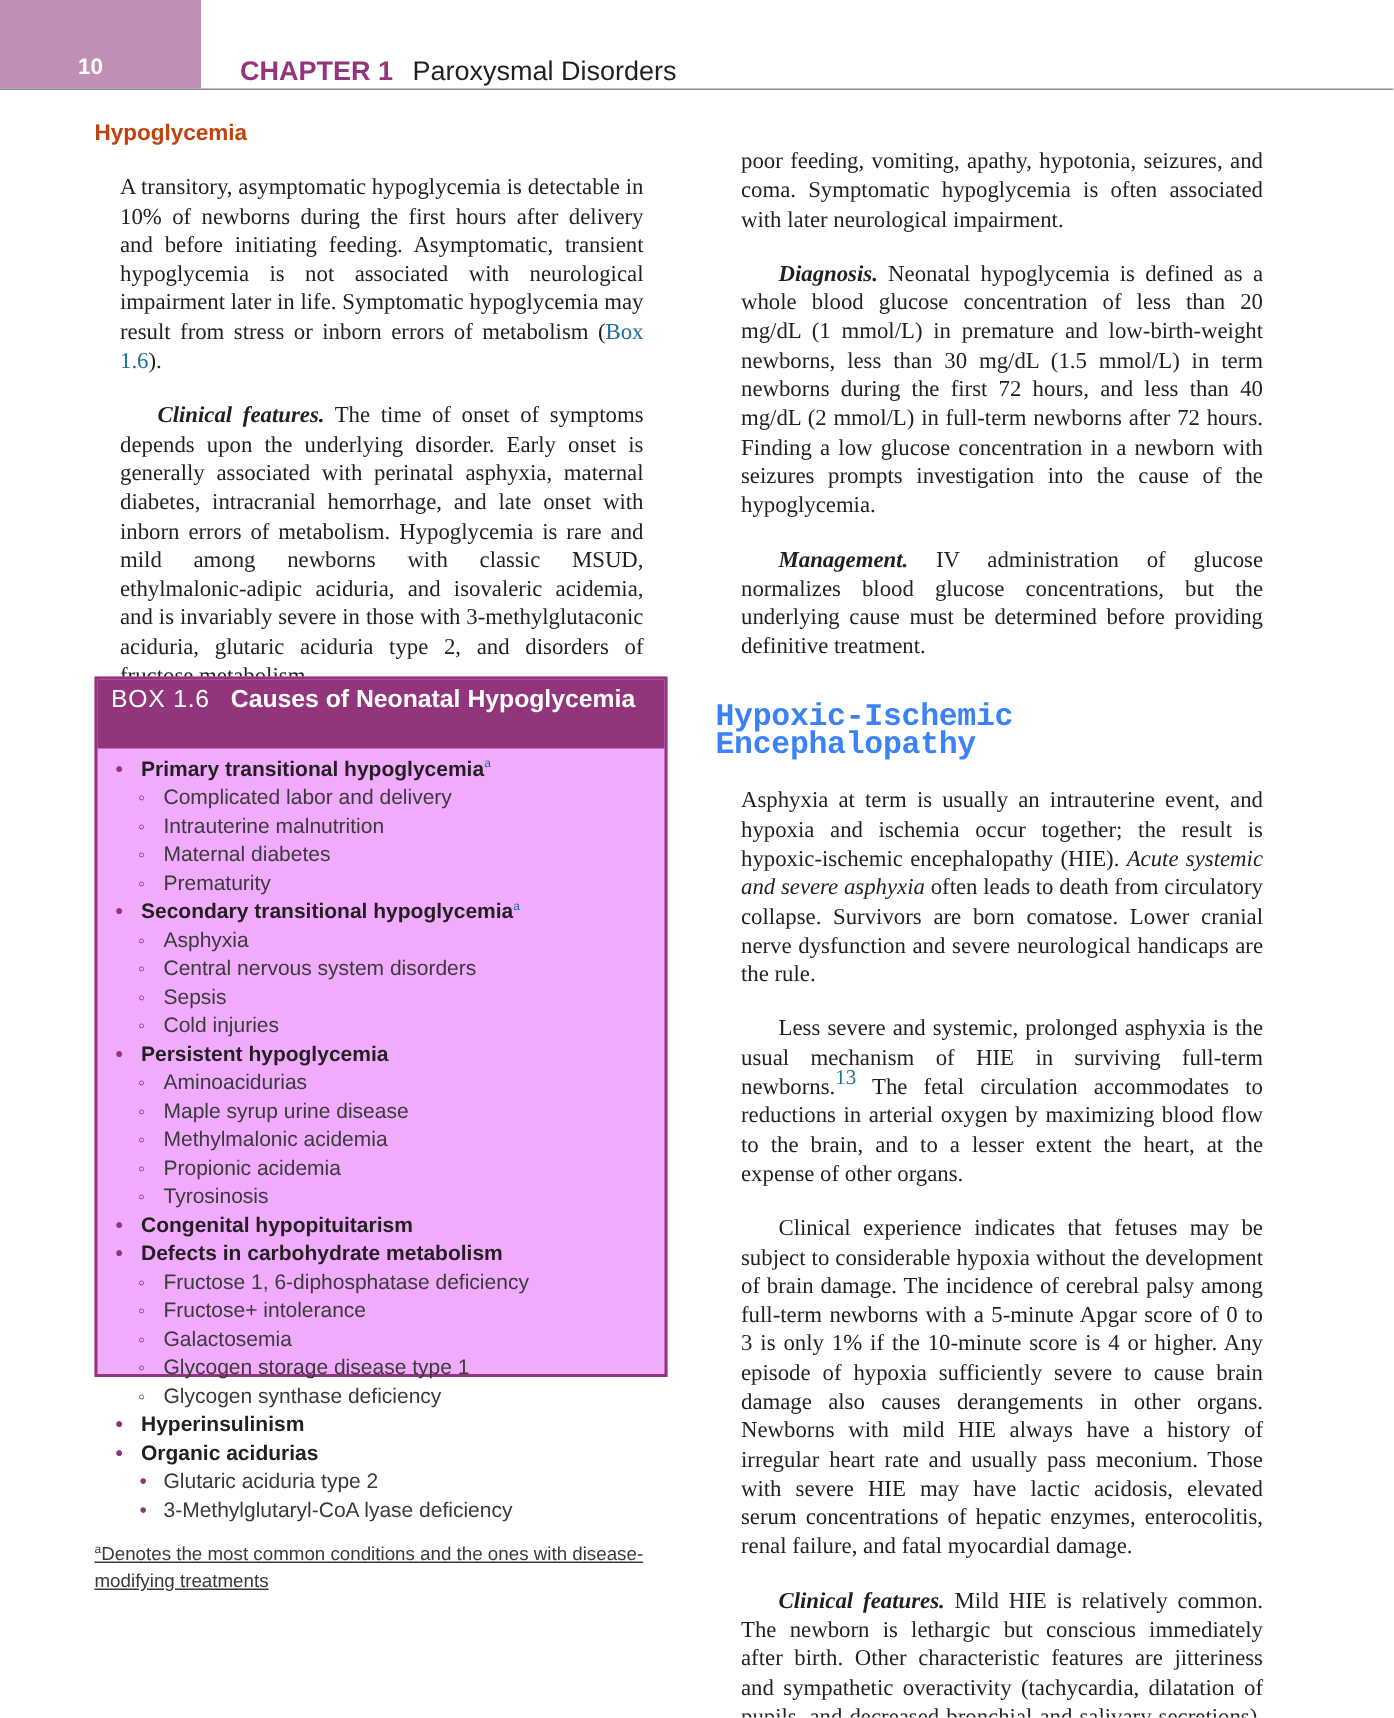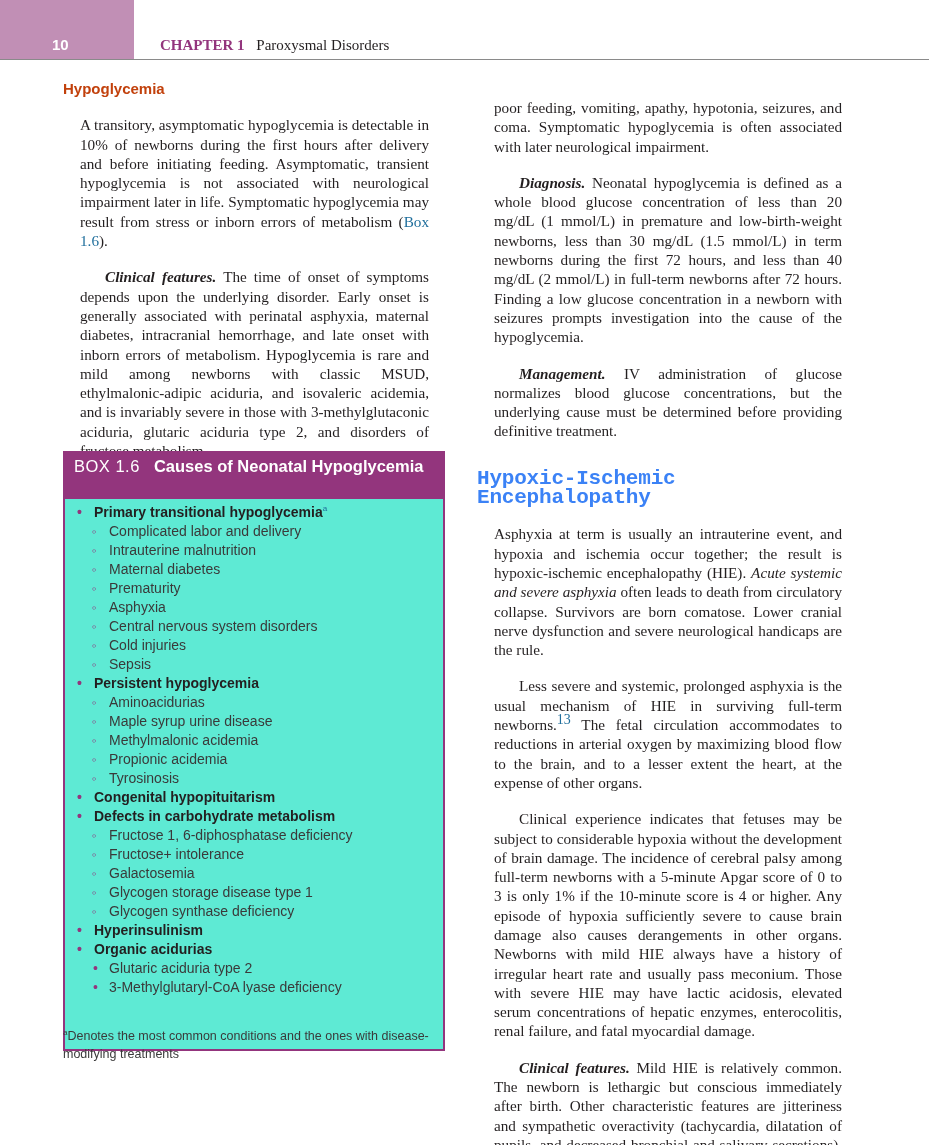--- a/index.html
+++ b/index.html
@@ -8,21 +8,21 @@
     font-family: "Liberation Serif", serif; color: #231f20;
   }
   .header-band {
     position: absolute; left: 0; top: 0; width: 134px; height: 59px; background: #c18fb5;
   }
   .page-num {
     position: absolute; left: 52px; top: 36px; font-family: "Liberation Sans", sans-serif;
     font-weight: bold; font-size: 15px; color: #ffffff;
   }
   .running-head {
-    position: absolute; left: 160px; top: 37px; font-family: Liberation Serif, serif; font-size: 15px; color: #231f20;
+    position: absolute; left: 160px; top: 37px; font-family: Liberation Sans, sans-serif; font-size: 18px; color: #231f20;
   }
   .running-head .chap { color: #93357d; font-weight: bold; margin-right: 8px; }
   .header-rule {
     position: absolute; left: 0; top: 59px; width: 929px; height: 1px; background: #8a8a8a;
   }
   .col { position: absolute; font-size: 15.2px; line-height: 19.3px; text-align: justify; }
   .col-left { left: 63px; top: 79px; width: 383px; }
   .col-right { left: 477px; top: 81px; width: 382px; }
   .col p { margin: 17px; }
   .col p.indent { text-indent: 25px; }
@@ -30,42 +30,42 @@
     font-family: "Liberation Sans", sans-serif; font-weight: bold; font-size: 15px; margin: 0 0 3px 0; color: #c2410c;
   }
   .sec-h2 {
     font-family: Liberation Mono, monospace; font-weight: bold; font-size: 21px; color: #3b82f6;
     margin: 28px 0 3px 0; letter-spacing: -0.2px;
   }
   .link { color: #1f6e9c; }
   .runin { font-weight: bold; font-style: italic; }
   sup.ref { font-size: 14px; color: #1f6e9c; line-height: 0; }
   .box {
-    position: absolute; left: 63px; top: 451px; width: 382px; height: 600px;
-    border: 2px solid #93357d; background: #5eead4; box-sizing: border-box;
+    position: absolute; left: 63px; top: 451px; width: 382px; height: 467px;
+    border: 2px solid #93357d; background: #f0abfc; box-sizing: border-box;
   }
   .box-title {
     background: #93357d; color: #ffffff; font-family: "Liberation Sans", sans-serif;
     font-size: 16.5px; line-height: 20px; padding: 3px 9px 3px 9px; height: 40px; box-sizing: content-box;
   }
   .box-title .box-label { font-weight: normal; letter-spacing: 0.5px; margin-right: 14px; }
   .box-title .box-name { font-weight: bold; }
   .box-list {
     list-style: none; margin: 0; padding: 4px 0 0 12px; font-family: "Liberation Sans", sans-serif; font-size: 14px; line-height: 19px;
   }
   .box-list li.l1 { font-weight: bold; color: #231f20; position: relative; padding-left: 17px; }
   .box-list li.l1::before { content: "\2022"; color: #93357d; position: absolute; left: 0; top: 0; }
   .box-list li.l2 { color: #3a3a3a; position: relative; padding-left: 32px; }
   .box-list li.l2::before { content: "\25E6"; color: #93357d; position: absolute; left: 15px; top: 0; font-size: 13px; }
   .box-list li.l2b { color: #3a3a3a; position: relative; padding-left: 32px; }
   .box-list li.l2b::before { content: "\2022"; color: #93357d; position: absolute; left: 16px; top: 0; }
   sup.fn { font-size: 8px; color: #1f6e9c; font-weight: normal; vertical-align: super; line-height: 0; }
   .box-footnote {
     position: absolute; left: 63px; top: 1024px; width: 385px; font-family: "Liberation Sans", sans-serif;
-    font-size: 12.5px; line-height: 18px; color: #3a3a3a;
+    font-size: 12.5px; line-height: 18px; color: #3a3a3a; text-decoration: underline;
   }
   .box-footnote sup { font-size: 8px; }
 </style>
 </head>
 <body>
 
 <div class="header-band"></div>
 <div class="page-num">10</div>
 <div class="running-head">
   <span class="chap">CHAPTER 1</span>
@@ -83,24 +83,25 @@
 <div class="box">
   <div class="box-title">
     <span class="box-label">BOX 1.6</span><span class="box-name">Causes of Neonatal Hypoglycemia</span>
   </div>
   <ul class="box-list">
     <li class="l1"><span>Primary transitional hypoglycemia</span><sup class="fn">a</sup></li>
     <li class="l2">Complicated labor and delivery</li>
     <li class="l2">Intrauterine malnutrition</li>
     <li class="l2">Maternal diabetes</li>
     <li class="l2">Prematurity</li>
+    <li class="l1"><span>Secondary transitional hypoglycemia</span><sup class="fn">a</sup></li>
     <li class="l2">Asphyxia</li>
     <li class="l2">Central nervous system disorders</li>
+    <li class="l2">Sepsis</li>
     <li class="l2">Cold injuries</li>
-    <li class="l2">Sepsis</li>
     <li class="l1">Persistent hypoglycemia</li>
     <li class="l2">Aminoacidurias</li>
     <li class="l2">Maple syrup urine disease</li>
     <li class="l2">Methylmalonic acidemia</li>
     <li class="l2">Propionic acidemia</li>
     <li class="l2">Tyrosinosis</li>
     <li class="l1">Congenital hypopituitarism</li>
     <li class="l1">Defects in carbohydrate metabolism</li>
     <li class="l2">Fructose 1, 6-diphosphatase deficiency</li>
     <li class="l2">Fructose+ intolerance</li>

